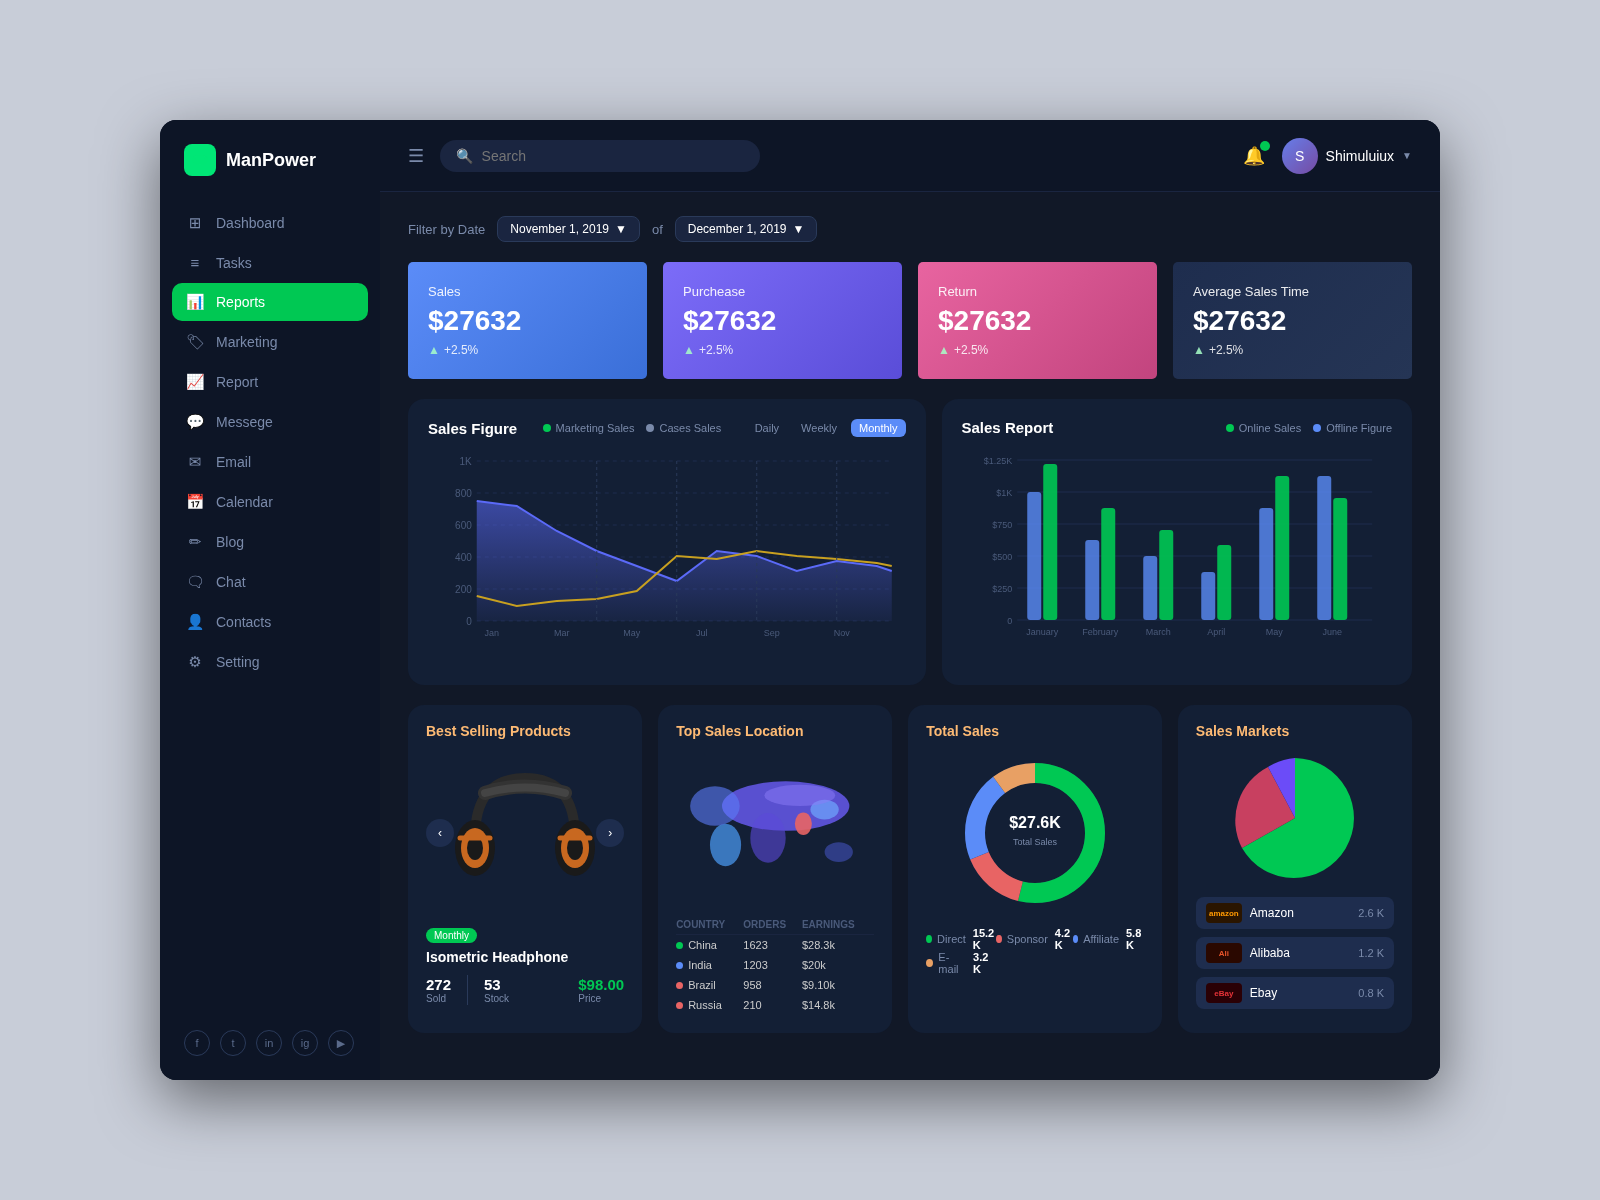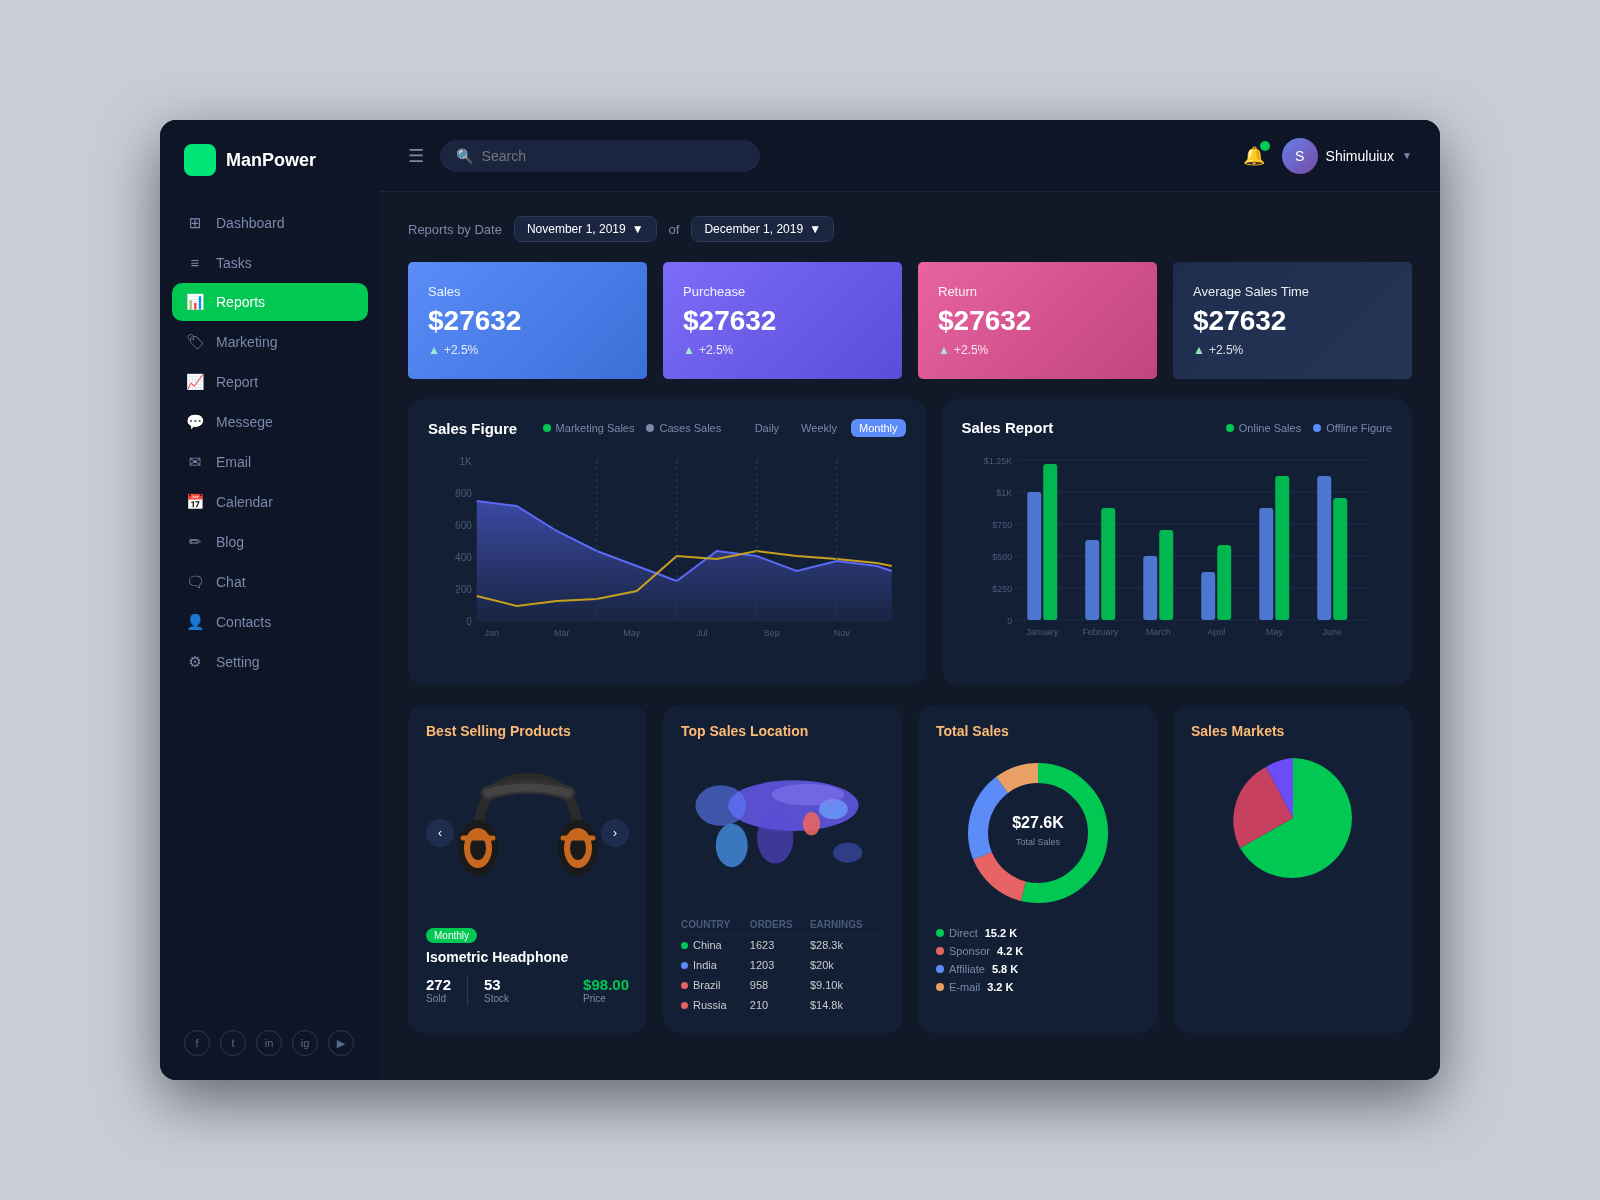--- a/index.html
+++ b/index.html
@@ -352,22 +352,21 @@
     }
     .map-dot { width: 7px; height: 7px; border-radius: 50%; display: inline-block; margin-right: 5px; }
     
     .donut-container {
       display: flex;
       justify-content: center;
       margin-bottom: 14px;
     }
     .sales-legend {
       display: grid;
-      grid-template-columns: 1fr;
-      gap: 6px;
+      grid-template-columns: 1fr 1fr 1fr;
     }
     .sales-legend-item {
       display: flex;
       align-items: center;
       gap: 5px;
       font-size: 11px;
       color: #7a8aaa;
     }
     .sales-legend-item .val { color: #fff; font-weight: 600; margin-left: 2px; }
     
@@ -484,21 +483,21 @@
           <div class="avatar">S</div>
           <span class="user-name">Shimuluiux</span>
           <span style="color:#7a8aaa;font-size:10px;">▼</span>
         </div>
       </div>
     </header>
 
     <div class="dashboard-body">
 
       <div class="filter-bar">
-        <span class="filter-label">Reports by Date</span>
+        <span class="filter-label">Filter by Date</span>
         <div class="filter-select">
           <span>November 1, 2019</span>
           <span>▼</span>
         </div>
         <span class="filter-label">of</span>
         <div class="filter-select">
           <span>December 1, 2019</span>
           <span>▼</span>
         </div>
       </div>
@@ -813,17 +812,34 @@
           <div style="display:flex;justify-content:center;margin-bottom:14px;">
             <svg width="130" height="130" viewBox="0 0 130 130">
 
               <path d="M65,65 L65,5 A60,60 0 1,1 12,95 Z" fill="#00c853"></path>
 
               <path d="M65,65 L12,95 A60,60 0 0,1 38,14 Z" fill="#c84060"></path>
 
               <path d="M65,65 L38,14 A60,60 0 0,1 65,5 Z" fill="#6b4cf8"></path>
             </svg>
           </div>
+          <div class="market-list">
+            <div class="market-item">
+              <div class="market-logo" style="background:#2a1500;color:#ff9900;font-size:8px;font-weight:900;">amazon</div>
+              <span class="market-name">Amazon</span>
+              <span class="market-value">2.6 K</span>
+            </div>
+            <div class="market-item">
+              <div class="market-logo" style="background:#2a0800;color:#e8542a;font-size:8px;font-weight:900;">Ali</div>
+              <span class="market-name">Alibaba</span>
+              <span class="market-value">1.2 K</span>
+            </div>
+            <div class="market-item">
+              <div class="market-logo" style="background:#2a0005;color:#e53238;font-size:8px;font-weight:900;">eBay</div>
+              <span class="market-name">Ebay</span>
+              <span class="market-value">0.8 K</span>
+            </div>
+          </div>
         </div>
       </div>
     </div>
   </div>
 </div>
 
 </body></html>

